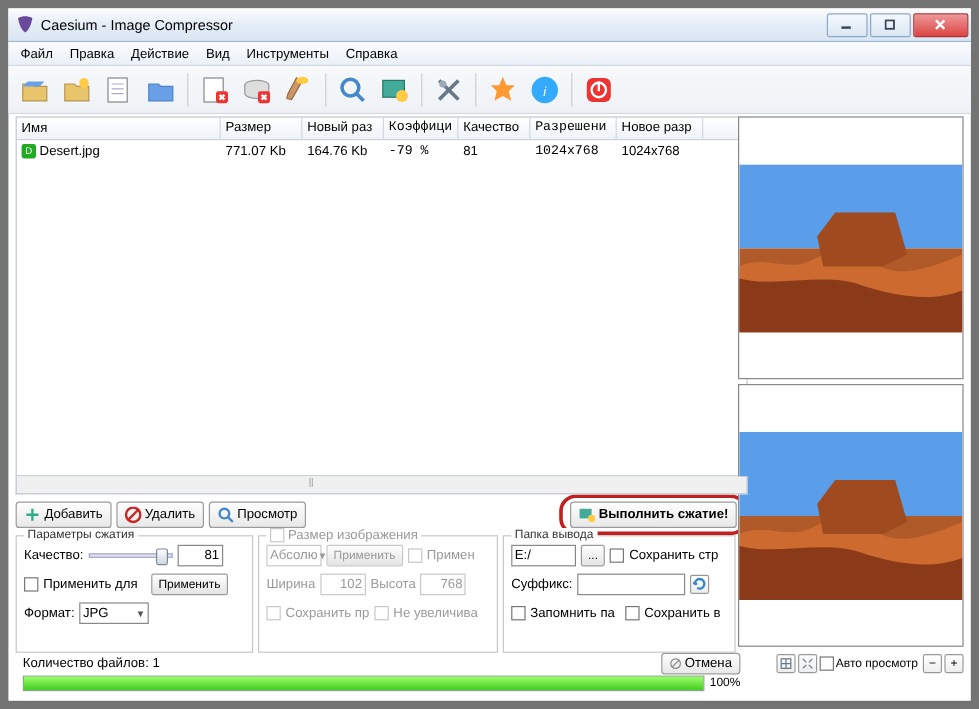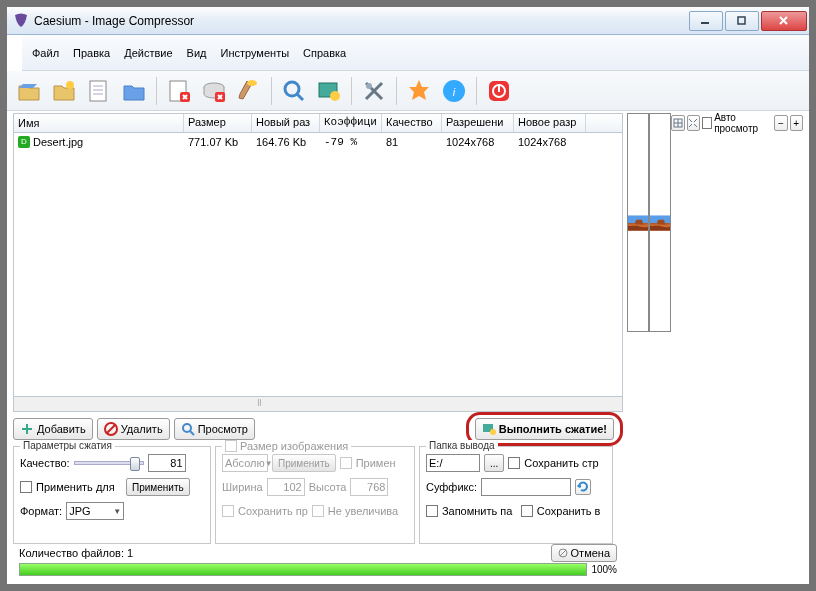--- a/index.html
+++ b/index.html
@@ -4,38 +4,38 @@
 <style>
 * { box-sizing: border-box; margin: 0; padding: 0; font-family: 'Segoe UI', Tahoma, sans-serif; font-size: 11px; }
 body { background:#fff; overflow:hidden; }
 .window { width:816px; height:591px; border:7px solid #737373; background:#fff; display:flex; flex-direction:column; }
 .titlebar { height:28px; background:linear-gradient(#fdfefe,#e6eef7 45%,#d9e6f3); border-bottom:1px solid #9bb6d4; display:flex; align-items:center; padding:0 2px 0 6px; }
 .app-icon { width:16px; height:16px; margin-right:5px; }
 .title-text { flex:1; color:#000; font-size:12px; }
 .winbtns { display:flex; }
 .winbtn { width:34px; height:20px; margin-left:2px; border:1px solid #8aa8c8; border-radius:2px; display:flex; align-items:center; justify-content:center; background:linear-gradient(#f5f9fd,#dae7f4); }
 .winbtn.close { width:46px; background:linear-gradient(#e99,#d44); border-color:#a33; color:#fff; }
-.menubar { height:36px; background:linear-gradient(#fafcfe,#eaf0f8); border-bottom:1px solid #d0d8e0; display:flex; padding:0 4px; align-items:center; gap:2px;margin-left:15px; }
+.menubar { height:20px; background:linear-gradient(#fafcfe,#eaf0f8); border-bottom:1px solid #d0d8e0; display:flex; padding:0 4px; align-items:center; gap:2px; }
 .menu-item { padding:2px 6px; cursor:default; }
 .toolbar { height:40px; background:linear-gradient(#f7f9fb,#eef2f6); border-bottom:1px solid #d0d8e0; display:flex; align-items:center; padding:2px 6px; gap:3px; }
 .tbtn { width:32px; height:32px; border:1px solid transparent; border-radius:3px; display:flex; align-items:center; justify-content:center; }
 .tbtn svg { width:26px; height:26px; }
 .tsep { width:1px; height:28px; background:#ccc; margin:0 3px; }
 .main { flex:1; display:flex; padding:2px 6px 4px 6px; gap:4px; min-height:0; }
 .left { flex:1; display:flex; flex-direction:column; min-width:0; }
-.right-col { display:flex; width:176px; }
+.right-col { display:flex; flex-direction:column; width:176px;align-items:flex-end; }
 .preview-box { border:1px solid #888; height:219px; display:flex; align-items:center; justify-content:center; background:#fff; overflow:hidden; margin-bottom:4px; }
 .right-tools { height:20px; display:flex; align-items:center; gap:2px; }
 .listhdr { height:20px; background:linear-gradient(#fff,#eef2f7); border:1px solid #bfc7d0; display:flex; font-size:11px; }
 .listhdr div { border-right:1px solid #d0d8e0; padding:2px 4px; overflow:hidden; white-space:nowrap; }
 .listbody { border:1px solid #bfc7d0; border-top:none; flex:1; overflow:hidden; background:#fff; }
 .row { display:flex; height:18px; align-items:center; }
 .row div { padding:1px 4px; overflow:hidden; white-space:nowrap; font-size:11px; }
 .c-name { width:170px; display:flex; align-items:center; gap:3px;}
-.c-size { width:68px; } .c-newsize { width:68px; } .c-ratio { width:62px;font-family:Liberation Mono, monospace; } .c-qual { width:60px; } .c-res { width:72px; } .c-newres { width:72px; }
+.c-size { width:68px; } .c-newsize { width:68px; } .c-ratio { width:62px;font-family:Liberation Mono, monospace; } .c-qual { width:60px; } .c-res { width:72px;font-family:Liberation Mono, monospace; } .c-newres { width:72px; }
 .row-icon { width:12px; height:12px; background:#2a2; display:inline-block; border-radius:2px; font-size:8px;color:#fff;text-align:center;line-height:12px;}
 .hscroll { height:15px; border:1px solid #bfc7d0; border-top:none; background:#f0f0f0; position:relative; }
 .hscroll::after { content:'||'; position:absolute; left:40%; font-size:8px; color:#999; }
 .action-row { height:26px; display:flex; align-items:center; margin:4px 0; gap:4px; }
 .btn { height:22px; padding:2px 6px; background:linear-gradient(#fefefe,#e8e8e8); border:1px solid #9a9a9a; border-radius:3px; display:flex; align-items:center; gap:3px; font-size:11px; }
 .btn-compress-wrap { border:3px solid #c02020; border-radius:14px; padding:3px 6px; margin-left:auto; }
 .btn-compress { font-weight:bold; }
 .panels { display:flex; gap:4px; }
 .group { border:1px solid #c8c8c8; padding:6px 6px 4px 6px; position:relative; font-size:11px; }
 .group-title { position:absolute; top:-7px; left:6px; background:#fff; padding:0 3px; font-size:10px; color:#333; }

